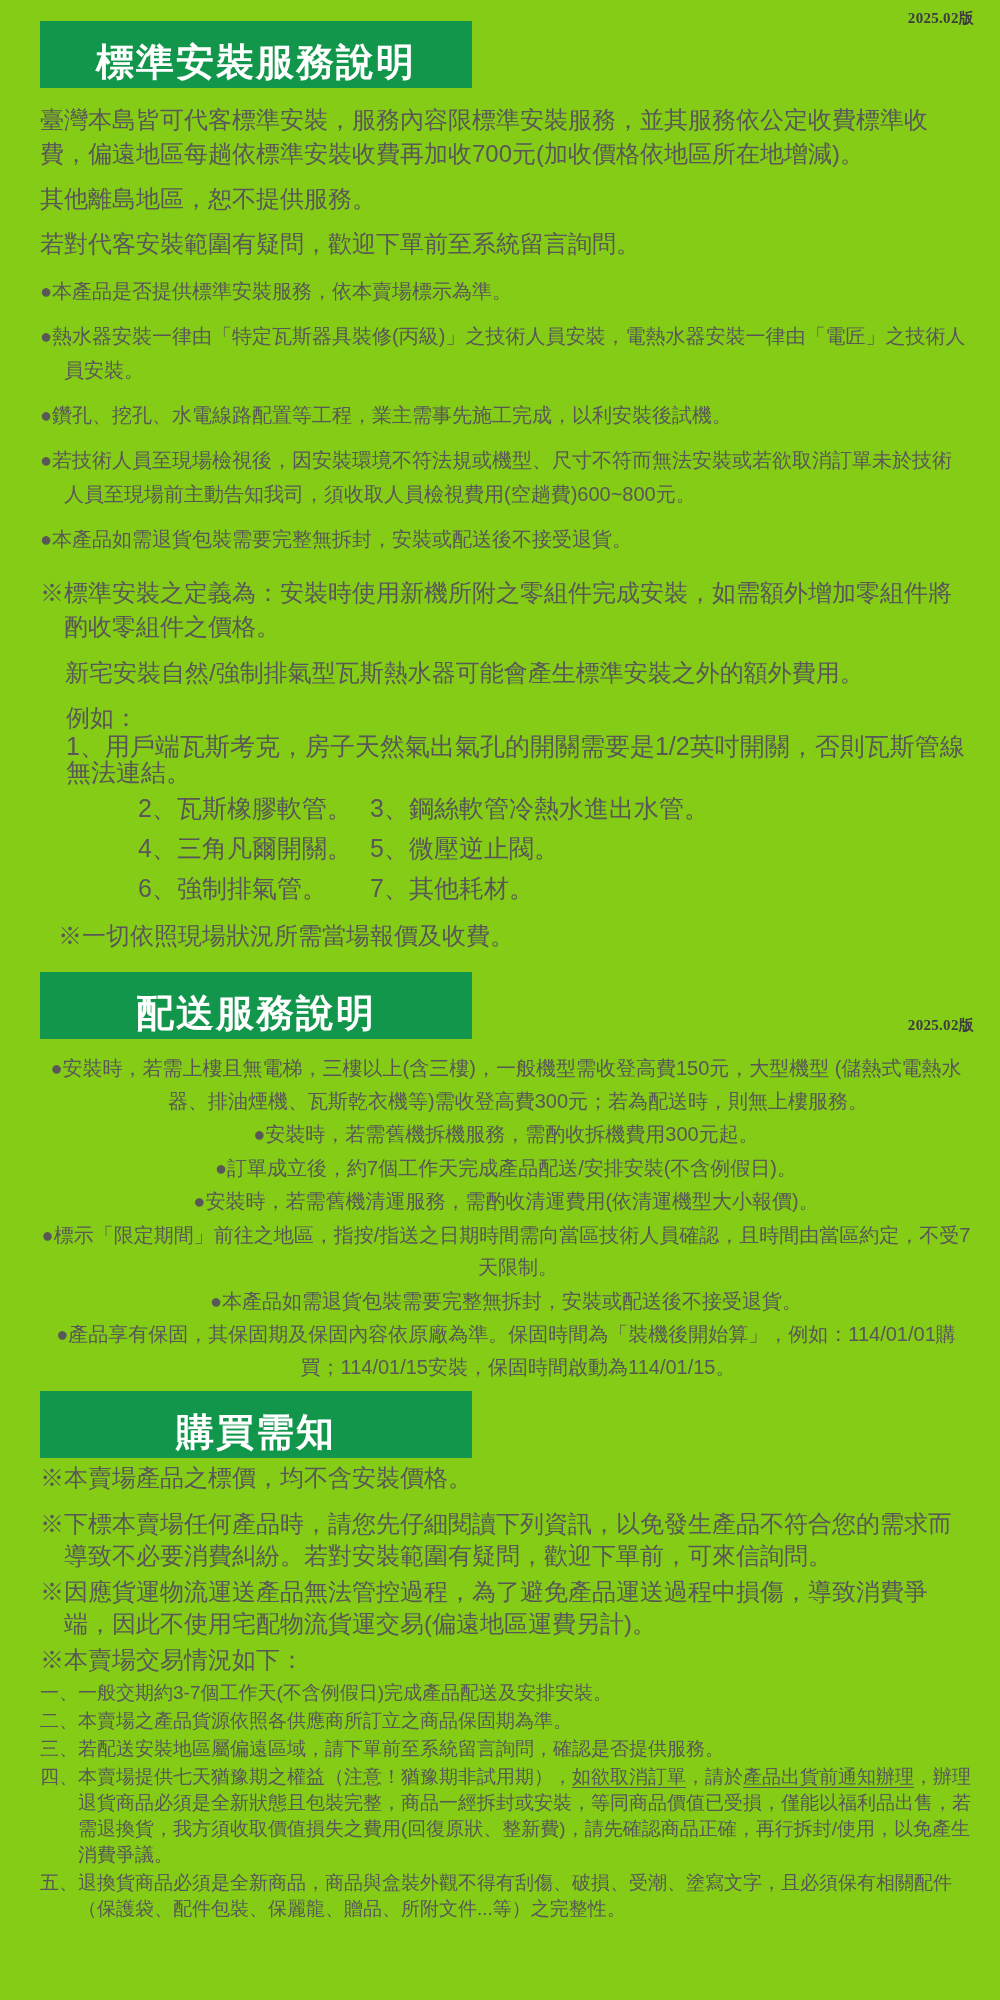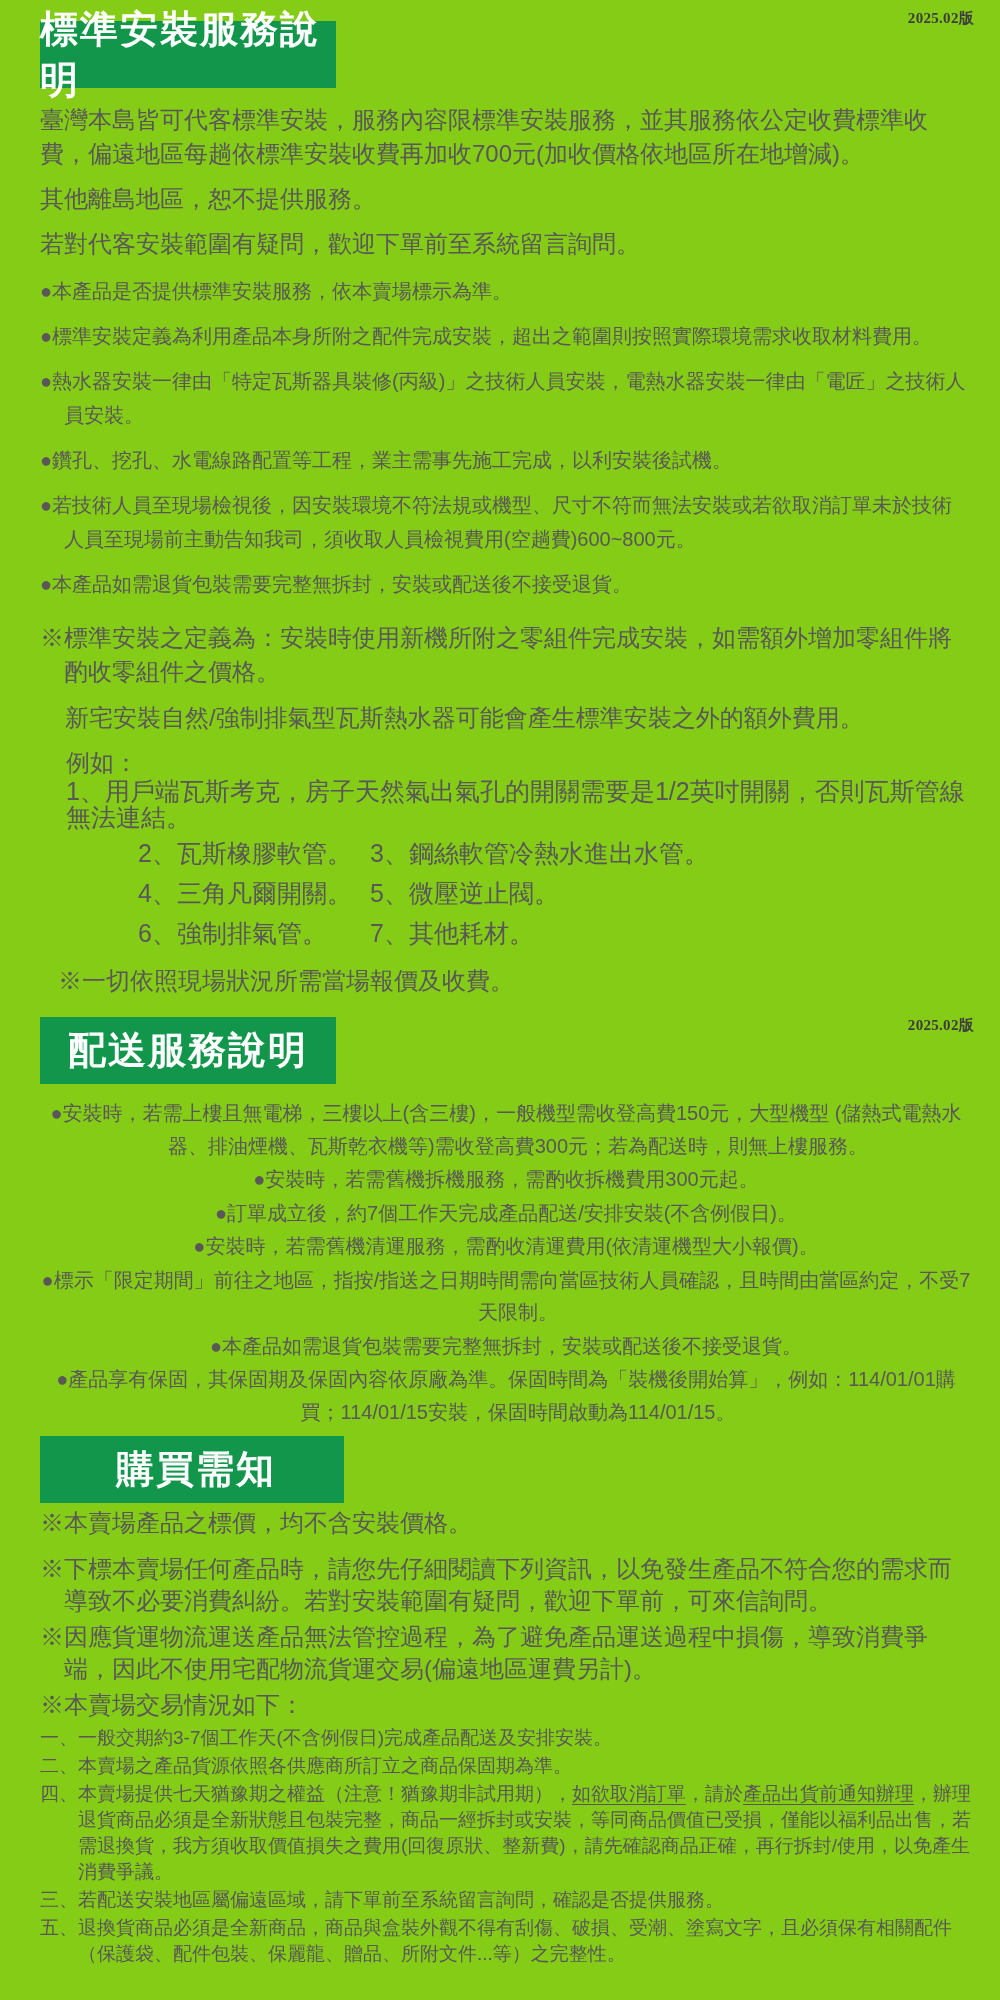--- a/index.html
+++ b/index.html
@@ -12,29 +12,29 @@
   .ver {
     position: absolute; right: 26px;
     font-family: "Liberation Serif", serif;
     font-weight: bold; font-size: 15px; color: #3d3d3d; letter-spacing: .3px;
   }
   .ver1 { top: 9px; }
   .ver2 { top: 1016px; }
   .content { padding: 0 28px 0 40px; }
 
   .sec-title {
-    width: 296px; height: 67px;
+    width: 432px; height: 67px;
     background: var(--green, #12964B);
     color: #ffffff;
-    display: flex; align-items: center; justify-content: center;
+    display: flex; align-items: flex-end; justify-content: center;
     font-size: 38px; font-weight: bold; letter-spacing: 2px; font-family: Liberation Serif, serif;
   }
   .t1 { margin-top: 21px; }
   .t2 { margin-top: 19px; }
-  .t3 { margin-top: 8px; padding-left: 8px; }
+  .t3 { margin-top: 8px; }
 
   p { margin: 0; }
   .fs24 { font-size: 24px; line-height: 34px; }
   .intro1 { margin-top: 15px; }
   .intro2 { margin-top: 11px; }
   .intro3 { margin-top: 11px; }
 
   .bullets { margin-top: 13px; }
   .bullets p { font-size: 20px; line-height: 34px; padding-left: 24px; text-indent: -24px; margin-bottom: 11px; }
   .bullets.tight { margin-top: 13px; text-align: center; }
@@ -74,21 +74,20 @@
     <div class="sec-title t1">
       <span>標準安裝服務說明</span>
     </div>
 
     <p class="fs24 intro1">臺灣本島皆可代客標準安裝，服務內容限標準安裝服務，並其服務依公定收費標準收費，偏遠地區每趟依標準安裝收費再加收700元(加收價格依地區所在地增減)。</p>
     <p class="fs24 intro2">其他離島地區，恕不提供服務。</p>
     <p class="fs24 intro3">若對代客安裝範圍有疑問，歡迎下單前至系統留言詢問。</p>
 
     <div class="bullets">
       <p>●本產品是否提供標準安裝服務，依本賣場標示為準。</p>
-      <p>●標準安裝定義為利用產品本身所附之配件完成安裝，超出之範圍則按照實際環境需求收取材料費用。</p>
       <p>●熱水器安裝一律由「特定瓦斯器具裝修(丙級)」之技術人員安裝，電熱水器安裝一律由「電匠」之技術人員安裝。</p>
       <p>●鑽孔、挖孔、水電線路配置等工程，業主需事先施工完成，以利安裝後試機。</p>
       <p>●若技術人員至現場檢視後，因安裝環境不符法規或機型、尺寸不符而無法安裝或若欲取消訂單未於技術人員至現場前主動告知我司，須收取人員檢視費用(空趟費)600~800元。</p>
       <p>●本產品如需退貨包裝需要完整無拆封，安裝或配送後不接受退貨。</p>
     </div>
 
     <p class="fs24 hangnote note-def">※標準安裝之定義為：安裝時使用新機所附之零組件完成安裝，如需額外增加零組件將酌收零組件之價格。</p>
     <p class="fs24 note-extra">新宅安裝自然/強制排氣型瓦斯熱水器可能會產生標準安裝之外的額外費用。</p>
 
     <div class="example">
@@ -131,20 +130,20 @@
     </div>
 
     <p class="p-note pn">※本賣場產品之標價，均不含安裝價格。</p>
     <p class="p-note pn1">※下標本賣場任何產品時，請您先仔細閱讀下列資訊，以免發生產品不符合您的需求而導致不必要消費糾紛。若對安裝範圍有疑問，歡迎下單前，可來信詢問。</p>
     <p class="p-note pn">※因應貨運物流運送產品無法管控過程，為了避免產品運送過程中損傷，導致消費爭端，因此不使用宅配物流貨運交易(偏遠地區運費另計)。</p>
     <p class="p-note pn">※本賣場交易情況如下：</p>
 
     <div class="plist">
       <p>一、一般交期約3-7個工作天(不含例假日)完成產品配送及安排安裝。</p>
       <p>二、本賣場之產品貨源依照各供應商所訂立之商品保固期為準。</p>
+      <p>三、若配送安裝地區屬偏遠區域，請下單前至系統留言詢問，確認是否提供服務。</p>
       <p><span>四、本賣場提供七天猶豫期之權益（注意！猶豫期非試用期），</span><span class="u">如欲取消訂單</span><span>，請於</span><span class="u">產品出貨前通知辦理</span><span>，辦理退貨商品必須是全新狀態且包裝完整，商品一經拆封或安裝，等同商品價值已受損，僅能以福利品出售，若需退換貨，我方須收取價值損失之費用(回復原狀、整新費)，請先確認商品正確，再行拆封/使用，以免產生消費爭議。</span></p>
-      <p>三、若配送安裝地區屬偏遠區域，請下單前至系統留言詢問，確認是否提供服務。</p>
       <p>五、退換貨商品必須是全新商品，商品與盒裝外觀不得有刮傷、破損、受潮、塗寫文字，且必須保有相關配件（保護袋、配件包裝、保麗龍、贈品、所附文件...等）之完整性。</p>
 
     </div>
 
   </div>
 </div>
 
 </body></html>

